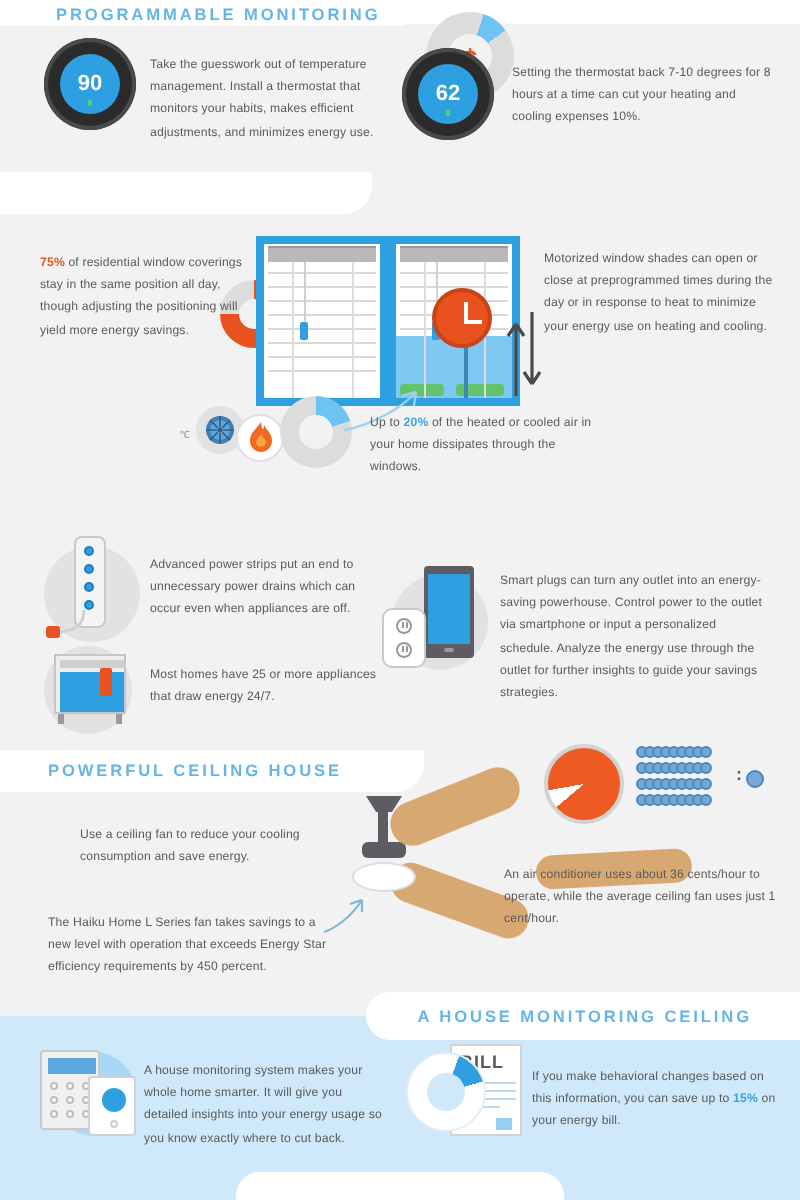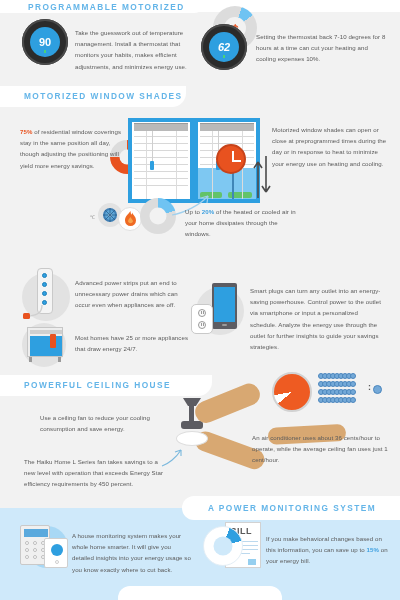--- a/index.html
+++ b/index.html
@@ -112,50 +112,47 @@
   .billdoc { position:absolute; background:#ffffff; border:1px solid #d2d2d2; }
   .billline { position:absolute; height:1px; background:#bcd9ee; }
 </style>
 </head>
 <body>
 
 <div class="page">
 
   <div class="band-white" style="top:0;height:12px;"></div>
   <div class="hdrbar left" style="top:0;height:13px;left:0;padding-left:28px;border-radius:0 0 14px 0;">
-    <span class="hdrtxt">PROGRAMMABLE MOTORIZED</span>
+    <span class="hdrtxt">PROGRAMMABLE MONITORING</span>
   </div>
 
   <div class="thermo" style="left:22px;top:19px;width:46px;height:46px;">
     <div class="dial" style="width:30px;height:30px;">
       <span class="num" style="font-size:11px;">90</span>
       <span class="tick"></span>
     </div>
   </div>
   <div class="copy" style="left:75px;top:27px;width:118px;">Take the guesswork out of temperature management. Install a thermostat that monitors your habits, makes efficient adjustments, and minimizes energy use.</div>
 
   <div class="donut" style="left:213px;top:6px;width:44px;height:44px;
        background:conic-gradient(#dcdcdc 0deg 18deg, #6fc3f2 18deg 54deg, #dcdcdc 54deg 360deg);">
     <div class="hole" style="width:22px;height:22px;background:#f2f2f2;display:flex;align-items:center;justify-content:center;">
       <span style="color:#e8521f;font-size:13px;font-weight:bold;">¢</span>
     </div>
   </div>
 
   <div class="thermo" style="left:201px;top:24px;width:46px;height:46px;">
-    <div class="dial" style="width:30px;height:30px;font-style:italic;">
+    <div class="dial" style="width:30px;height:30px;">
       <span class="num" style="font-size:11px;">62</span>
       <span class="tick"></span>
     </div>
   </div>
   <div class="copy" style="left:256px;top:31px;width:130px;">Setting the thermostat back 7-10 degrees for 8 hours at a time can cut your heating and cooling expenses 10%.</div>
 
   <div class="band-white" style="top:86px;height:21px;width:186px;border-radius:0 0 14px 0;"></div>
-  <div class="hdrbar" style="top:88px;height:16px;left:24px;background:transparent;">
-    <span class="hdrtxt">MOTORIZED WINDOW SHADES</span>
-  </div>
 
   <div class="donut" style="left:110px;top:140px;width:34px;height:34px;
        background:conic-gradient(#e8521f 0deg 270deg, #dcdcdc 270deg 360deg);">
     <div class="hole" style="width:15px;height:15px;background:#f2f2f2;"></div>
   </div>
 
   <div class="copy" style="left:20px;top:126px;width:110px;">
     <b class="red">75%</b><span> of residential window coverings stay in the same position all day, though adjusting the positioning will yield more energy savings.</span>
   </div>
 
@@ -354,21 +351,21 @@
         <span class="coin"></span>
     </div>
   </div>
   <div style="position:absolute;left:368px;top:382px;color:#5a5a5a;font-size:9px;font-weight:bold;">:</div>
   <div class="coin" style="position:absolute;left:375px;top:385px;width:9px;height:9px;"></div>
 
   <div class="copy" style="left:252px;top:432px;width:136px;">An air conditioner uses about 36 cents/hour to operate, while the average ceiling fan uses just 1 cent/hour.</div>
 
   <div class="band-blue" style="top:508px;height:92px;"></div>
   <div class="hdrbar right" style="top:496px;height:24px;right:0;padding-right:24px;padding-left:26px;border-radius:14px 0 0 14px;">
-    <span class="hdrtxt">A POWER MONITORING SYSTEM</span>
+    <span class="hdrtxt">A HOUSE MONITORING CEILING</span>
   </div>
 
   <div class="circ" style="left:26px;top:526px;width:42px;height:42px;background:#a8d8f5;"></div>
   <div class="keypad" style="left:20px;top:525px;width:30px;height:40px;">
     <div class="keyscreen" style="left:3px;top:3px;width:24px;height:8px;"></div>
     <div class="key" style="left:4px;top:15px;"></div>
     <div class="key" style="left:12px;top:15px;"></div>
     <div class="key" style="left:20px;top:15px;"></div>
     <div class="key" style="left:4px;top:22px;"></div>
     <div class="key" style="left:12px;top:22px;"></div>

